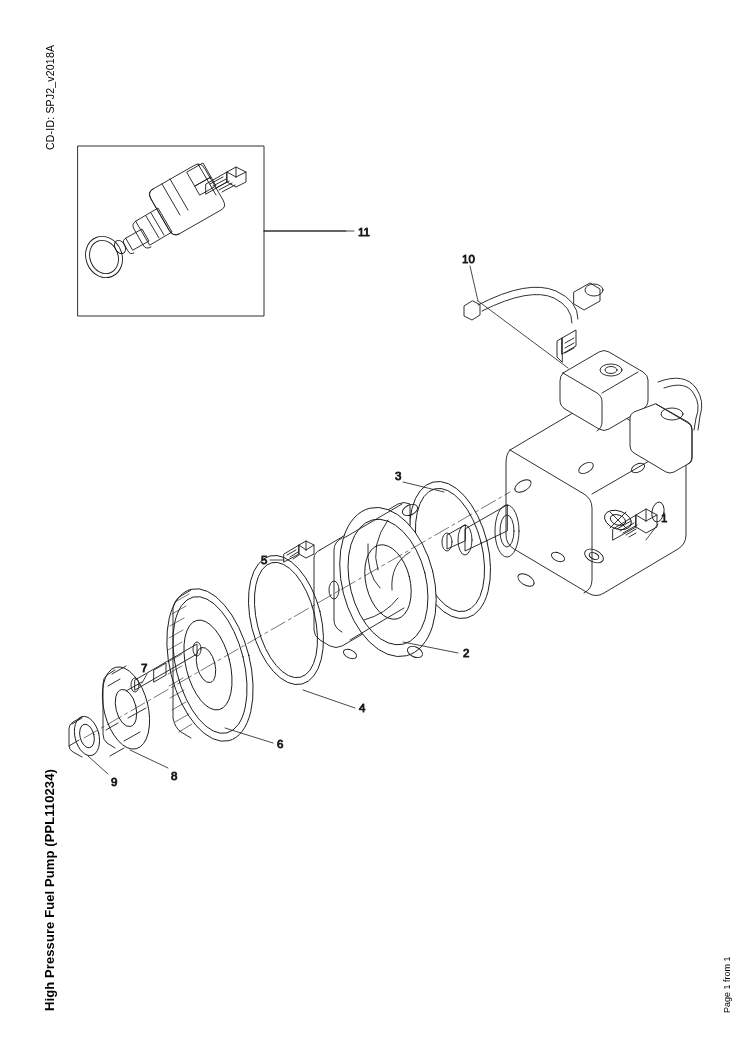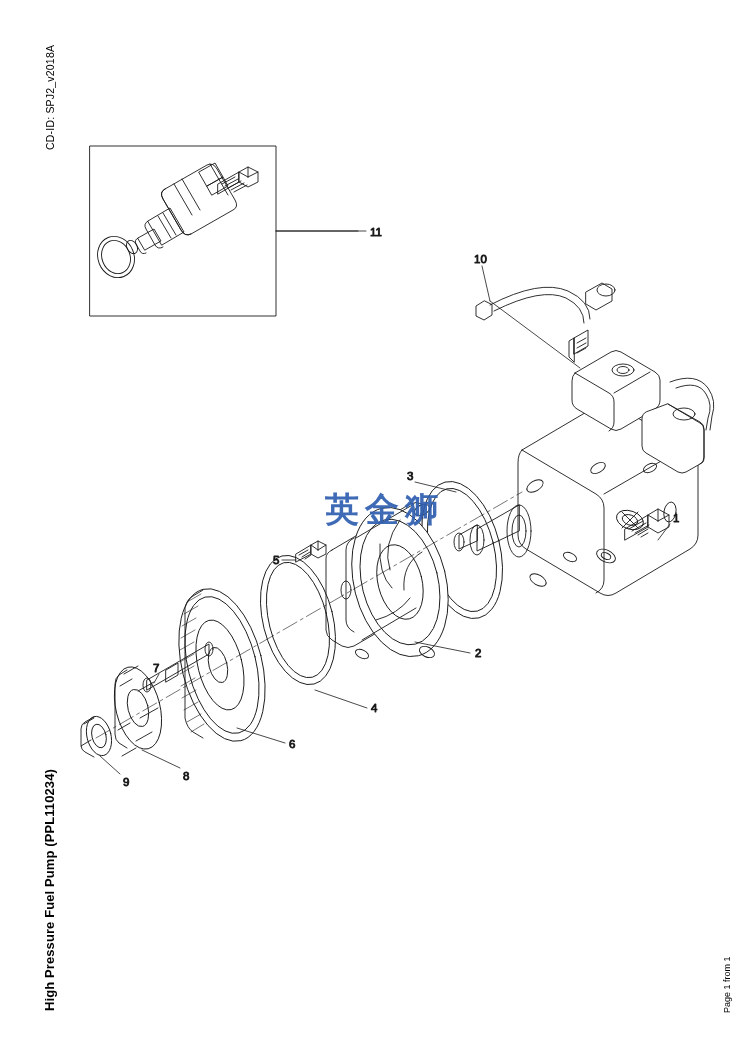--- a/index.html
+++ b/index.html
@@ -45,21 +45,21 @@
   #page-footer {
     left: 722px;
     top: 1013px;
     transform: rotate(-90deg);
     font-size: 9px;
   }
 
   
   #drawing {
     position: absolute;
-    left: 70px;
+    left: 58px;
     top: 120px;
     width: 660px;
     height: 700px;
   }
   #drawing svg {
     display: block;
   }
 
   .callout {
     font-family: "Liberation Sans", sans-serif;
@@ -341,15 +341,14 @@
         <text class="callout" x="203" y="444">5</text>
         <text class="callout" x="219" y="628">6</text>
         <text class="callout" x="83" y="552">7</text>
         <text class="callout" x="113" y="660">8</text>
         <text class="callout" x="53" y="666">9</text>
       </g>
 
     </svg>
   </div>
 
-  <div id="watermark">英金狮</div>
 
 </div>
 
 </body></html>

